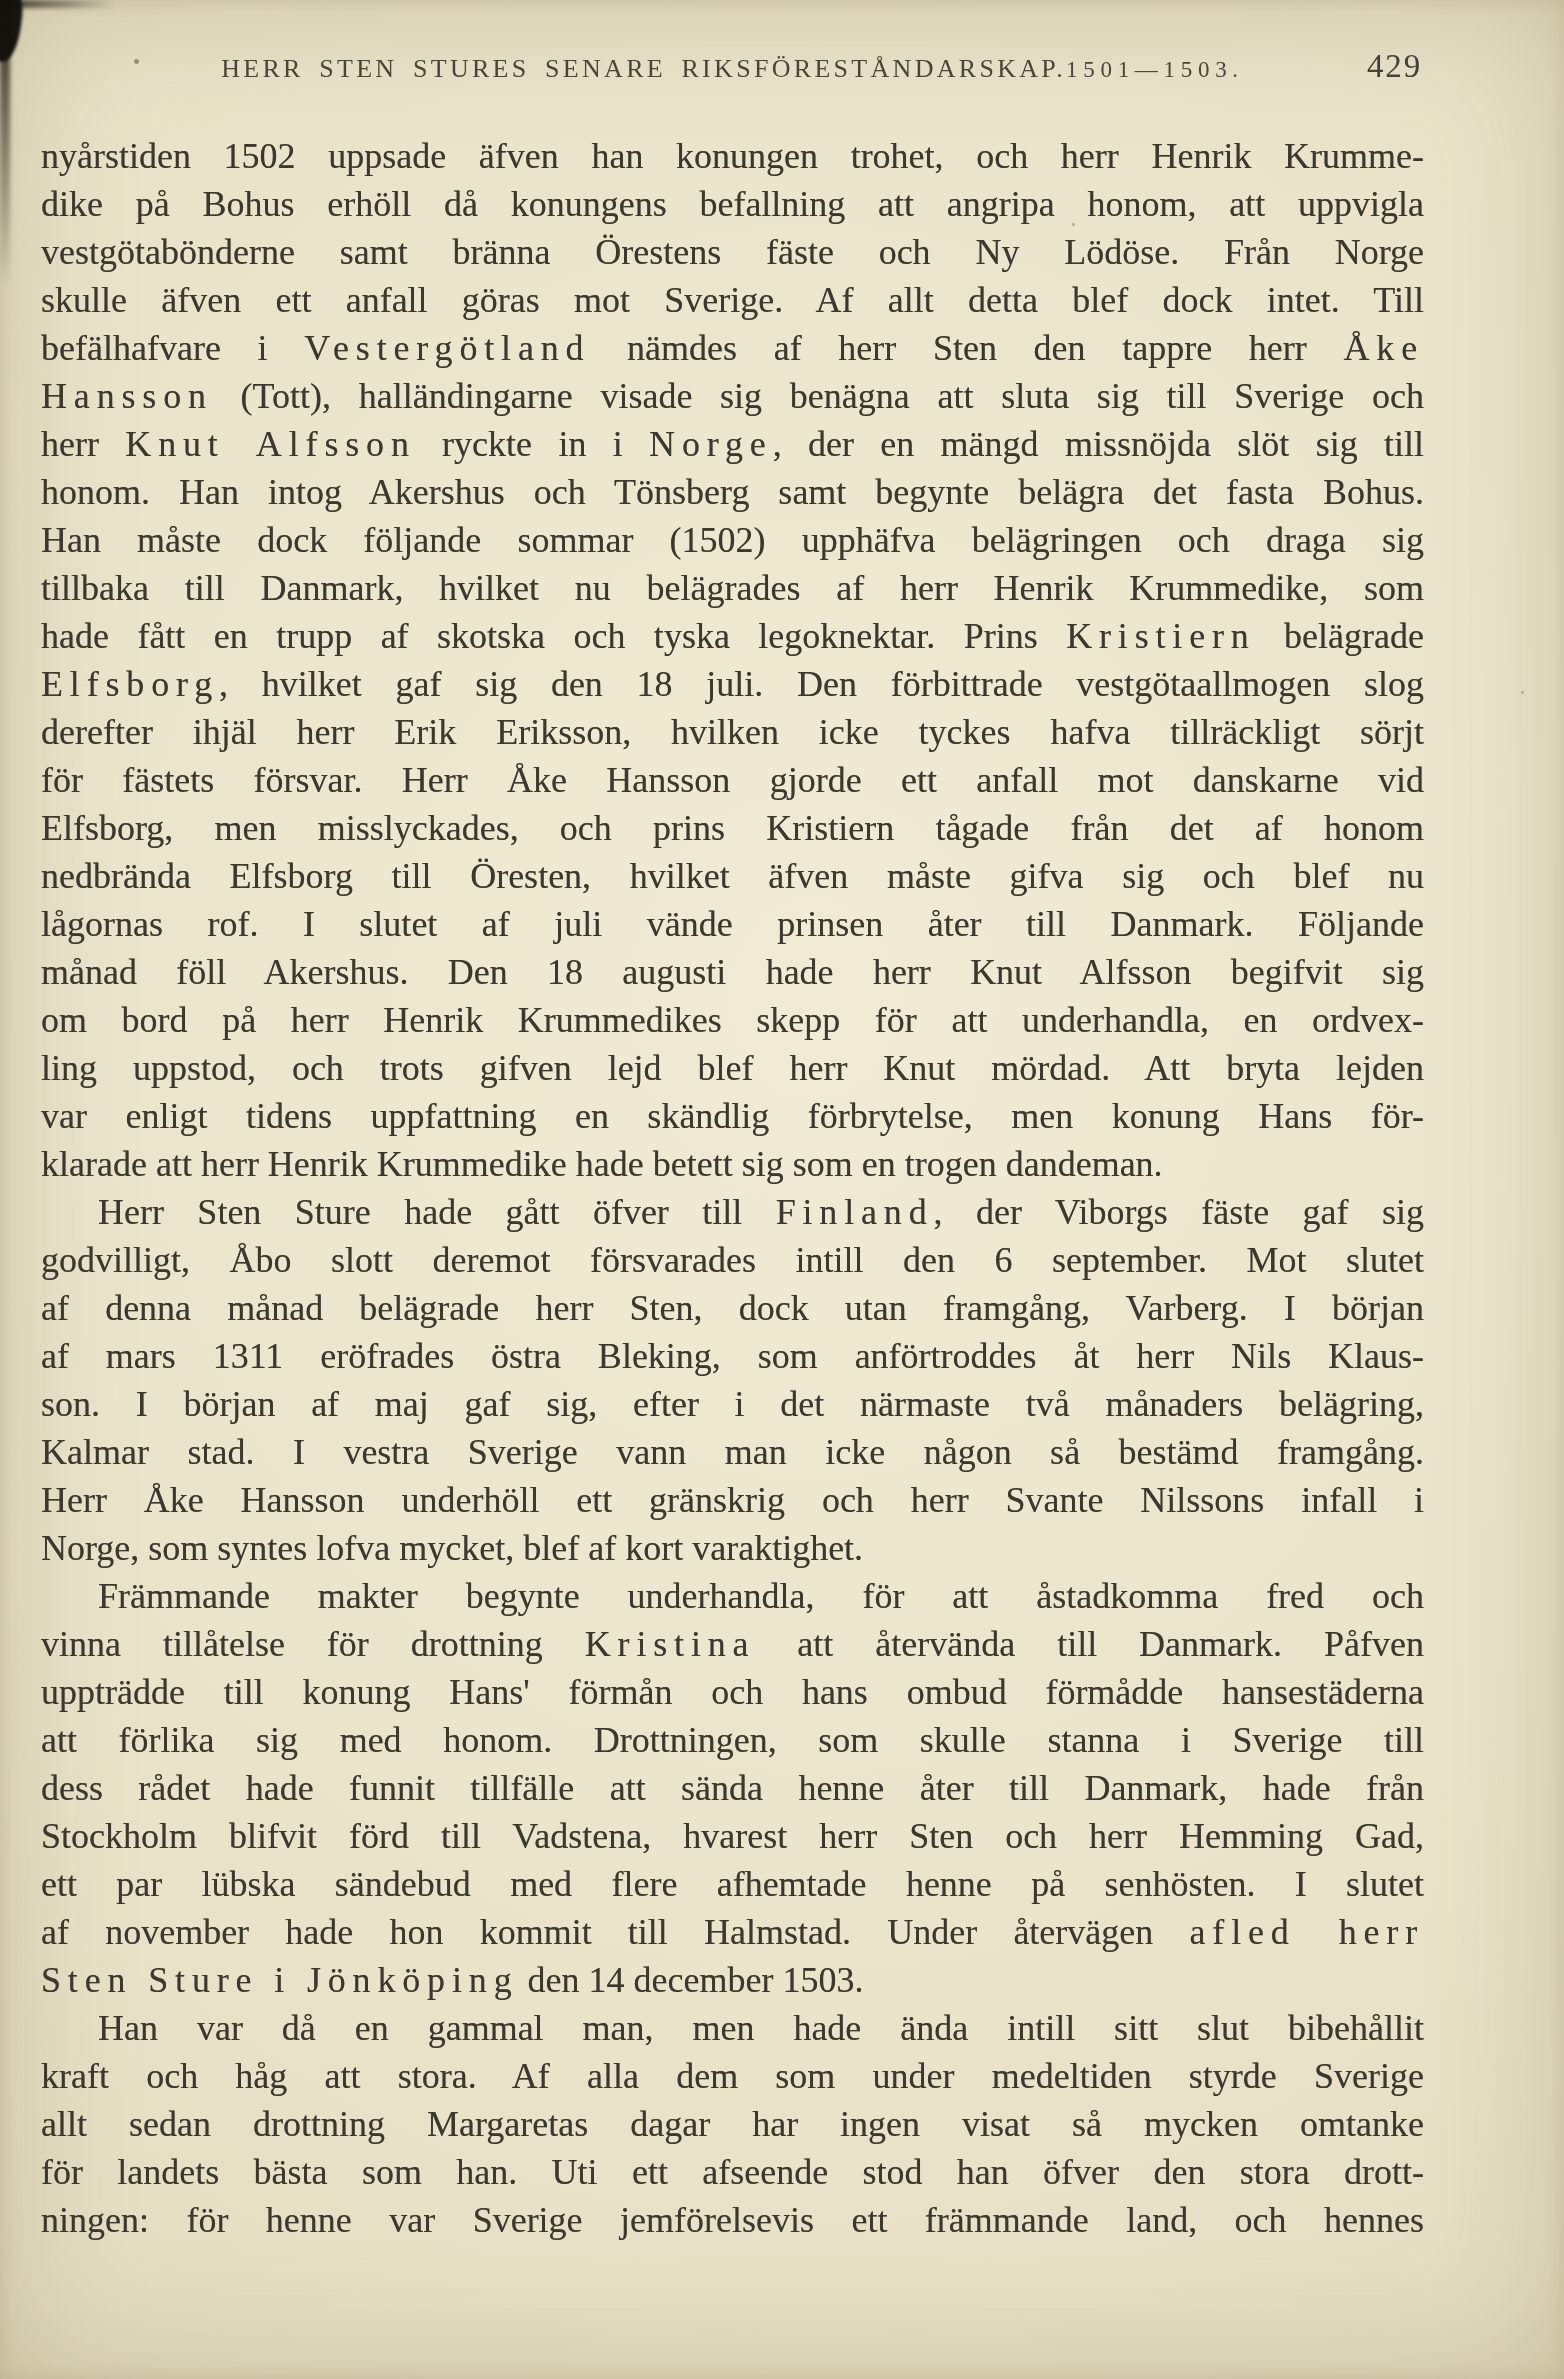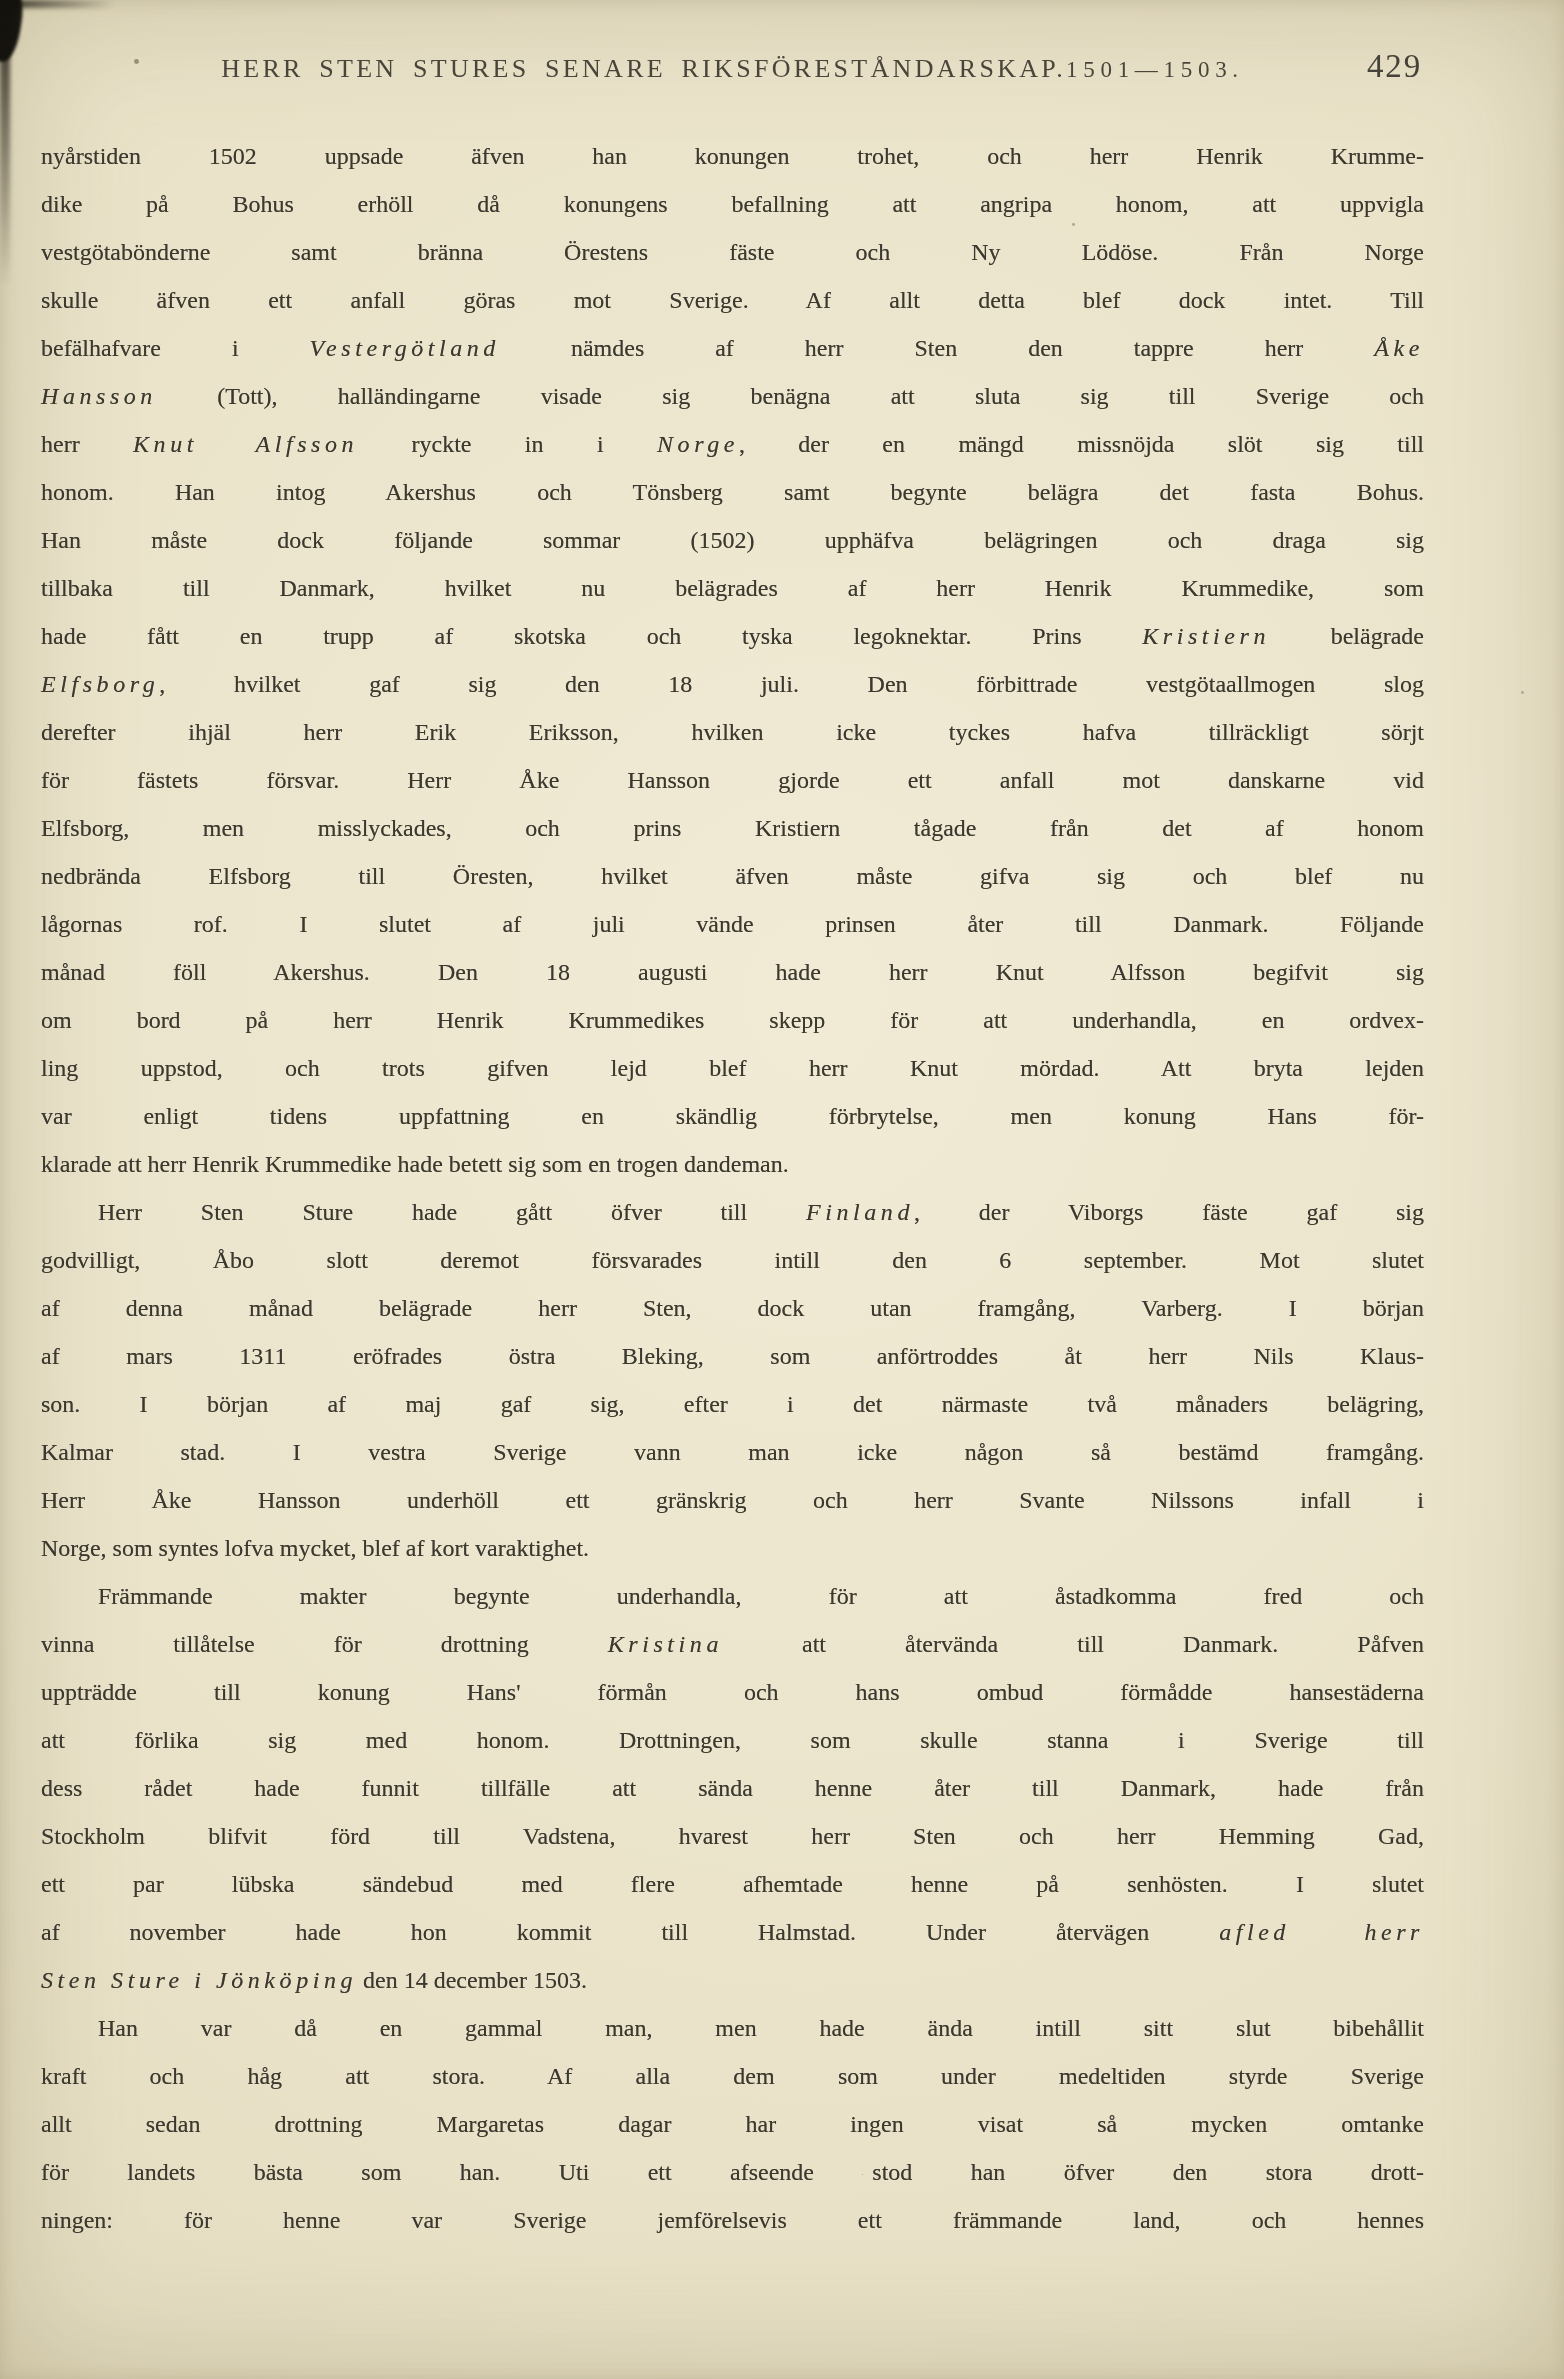--- a/index.html
+++ b/index.html
@@ -67,33 +67,33 @@
   }
   .pagenum{
     position:absolute;right:1.9px;top:-5.7px;
     font-size:33px;
     letter-spacing:1.9px;
     color:#45423a;
   }
   
   .body-text{
     position:absolute;left:41px;top:132px;width:1383px;
-    font-size:24px;
+    font-size:36px;
     line-height:48px;
     color:var(--ink);
     text-shadow:0 0 0.6px rgba(59,56,47,0.55);
   }
   .line{
     text-align:justify;
     text-align-last:justify;
     white-space:normal;
   }
   .line.last{text-align-last:left;}
   .line.indent{text-indent:57px;}
-  .sp{letter-spacing:0.19em;font-style:italic;}
+  .sp{letter-spacing:0.19em;}
 </style>
 </head>
 <body>
 
 <div class="page">
 
   <div class="corner-mark"></div>
   <div class="edge-strip"></div>
   <div class="top-strip"></div>
   <div class="speck" style="left:134px;top:59px;"></div>

